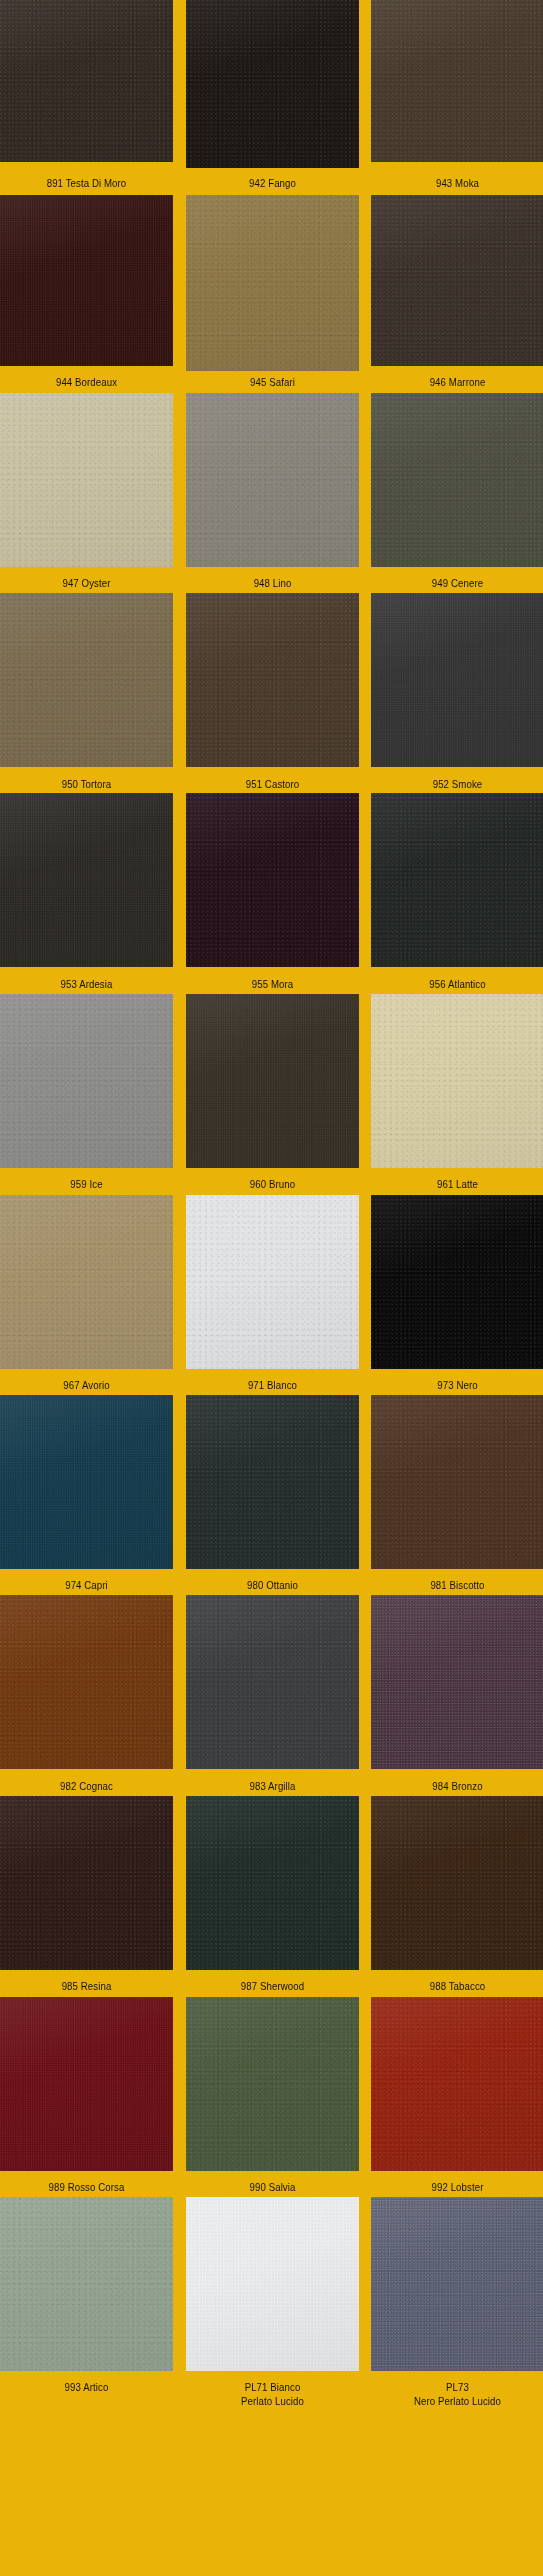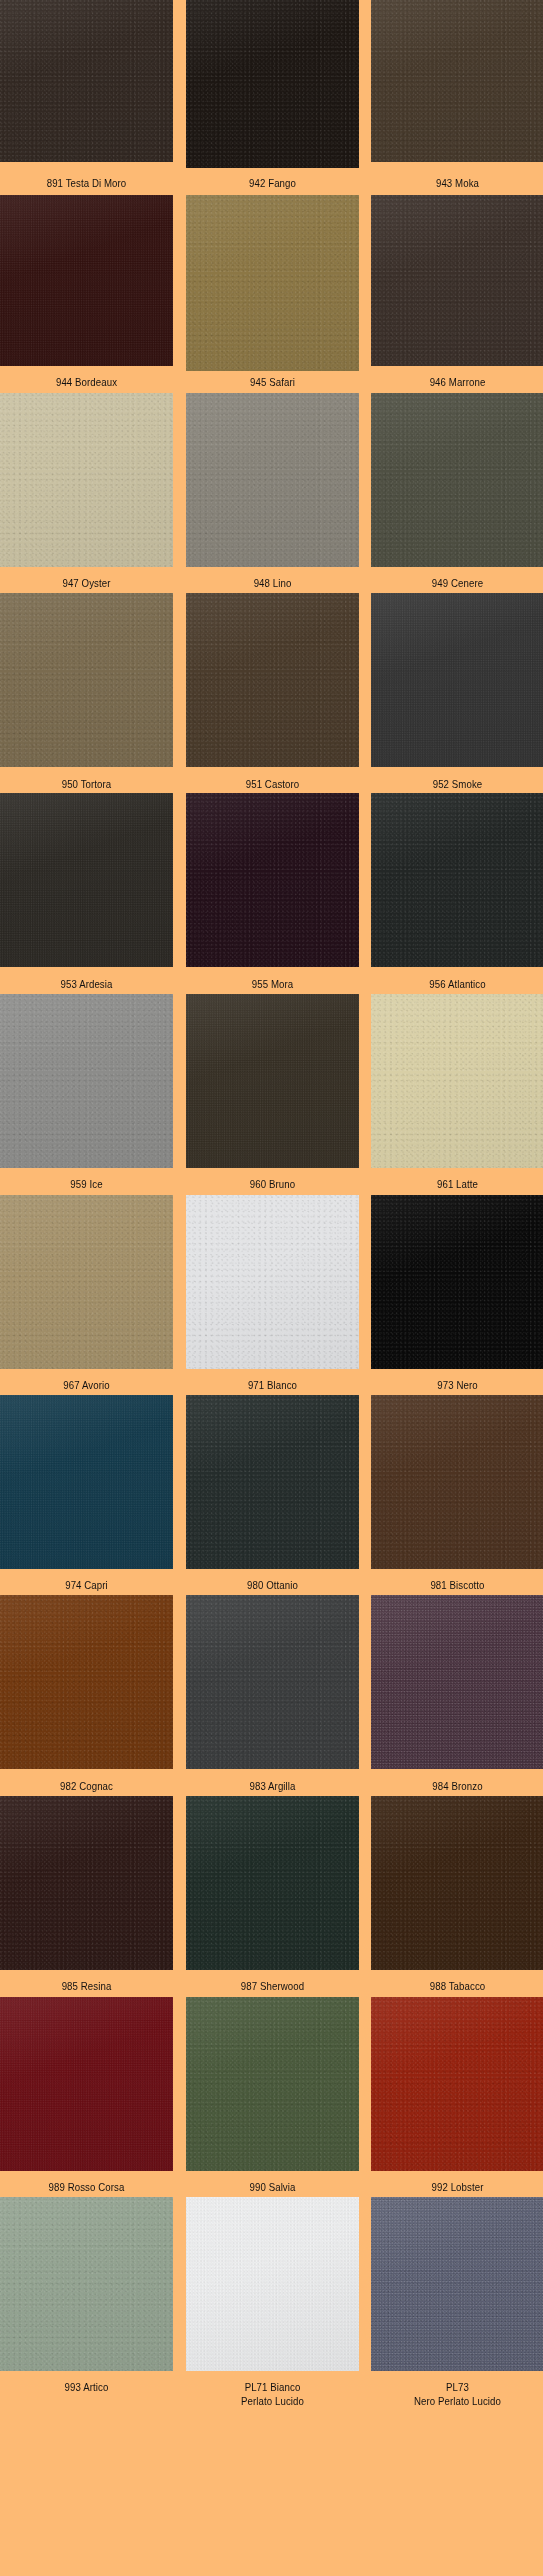--- a/index.html
+++ b/index.html
@@ -7,21 +7,21 @@
   body{
     width:544px;
     background:#ffffff;
     font-family:"Liberation Sans","DejaVu Sans",sans-serif;
     -webkit-font-smoothing:antialiased;
   }
   #sheet{
     position:relative;
     width:544px;
     height:2576px;
-    background:#fdba74;
+    background:#eab308;
     overflow:hidden;
   }
   .swatch{
     width:173px;
     position:relative;
     overflow:hidden;
     background-repeat:repeat;
   }
   
   .grain{

